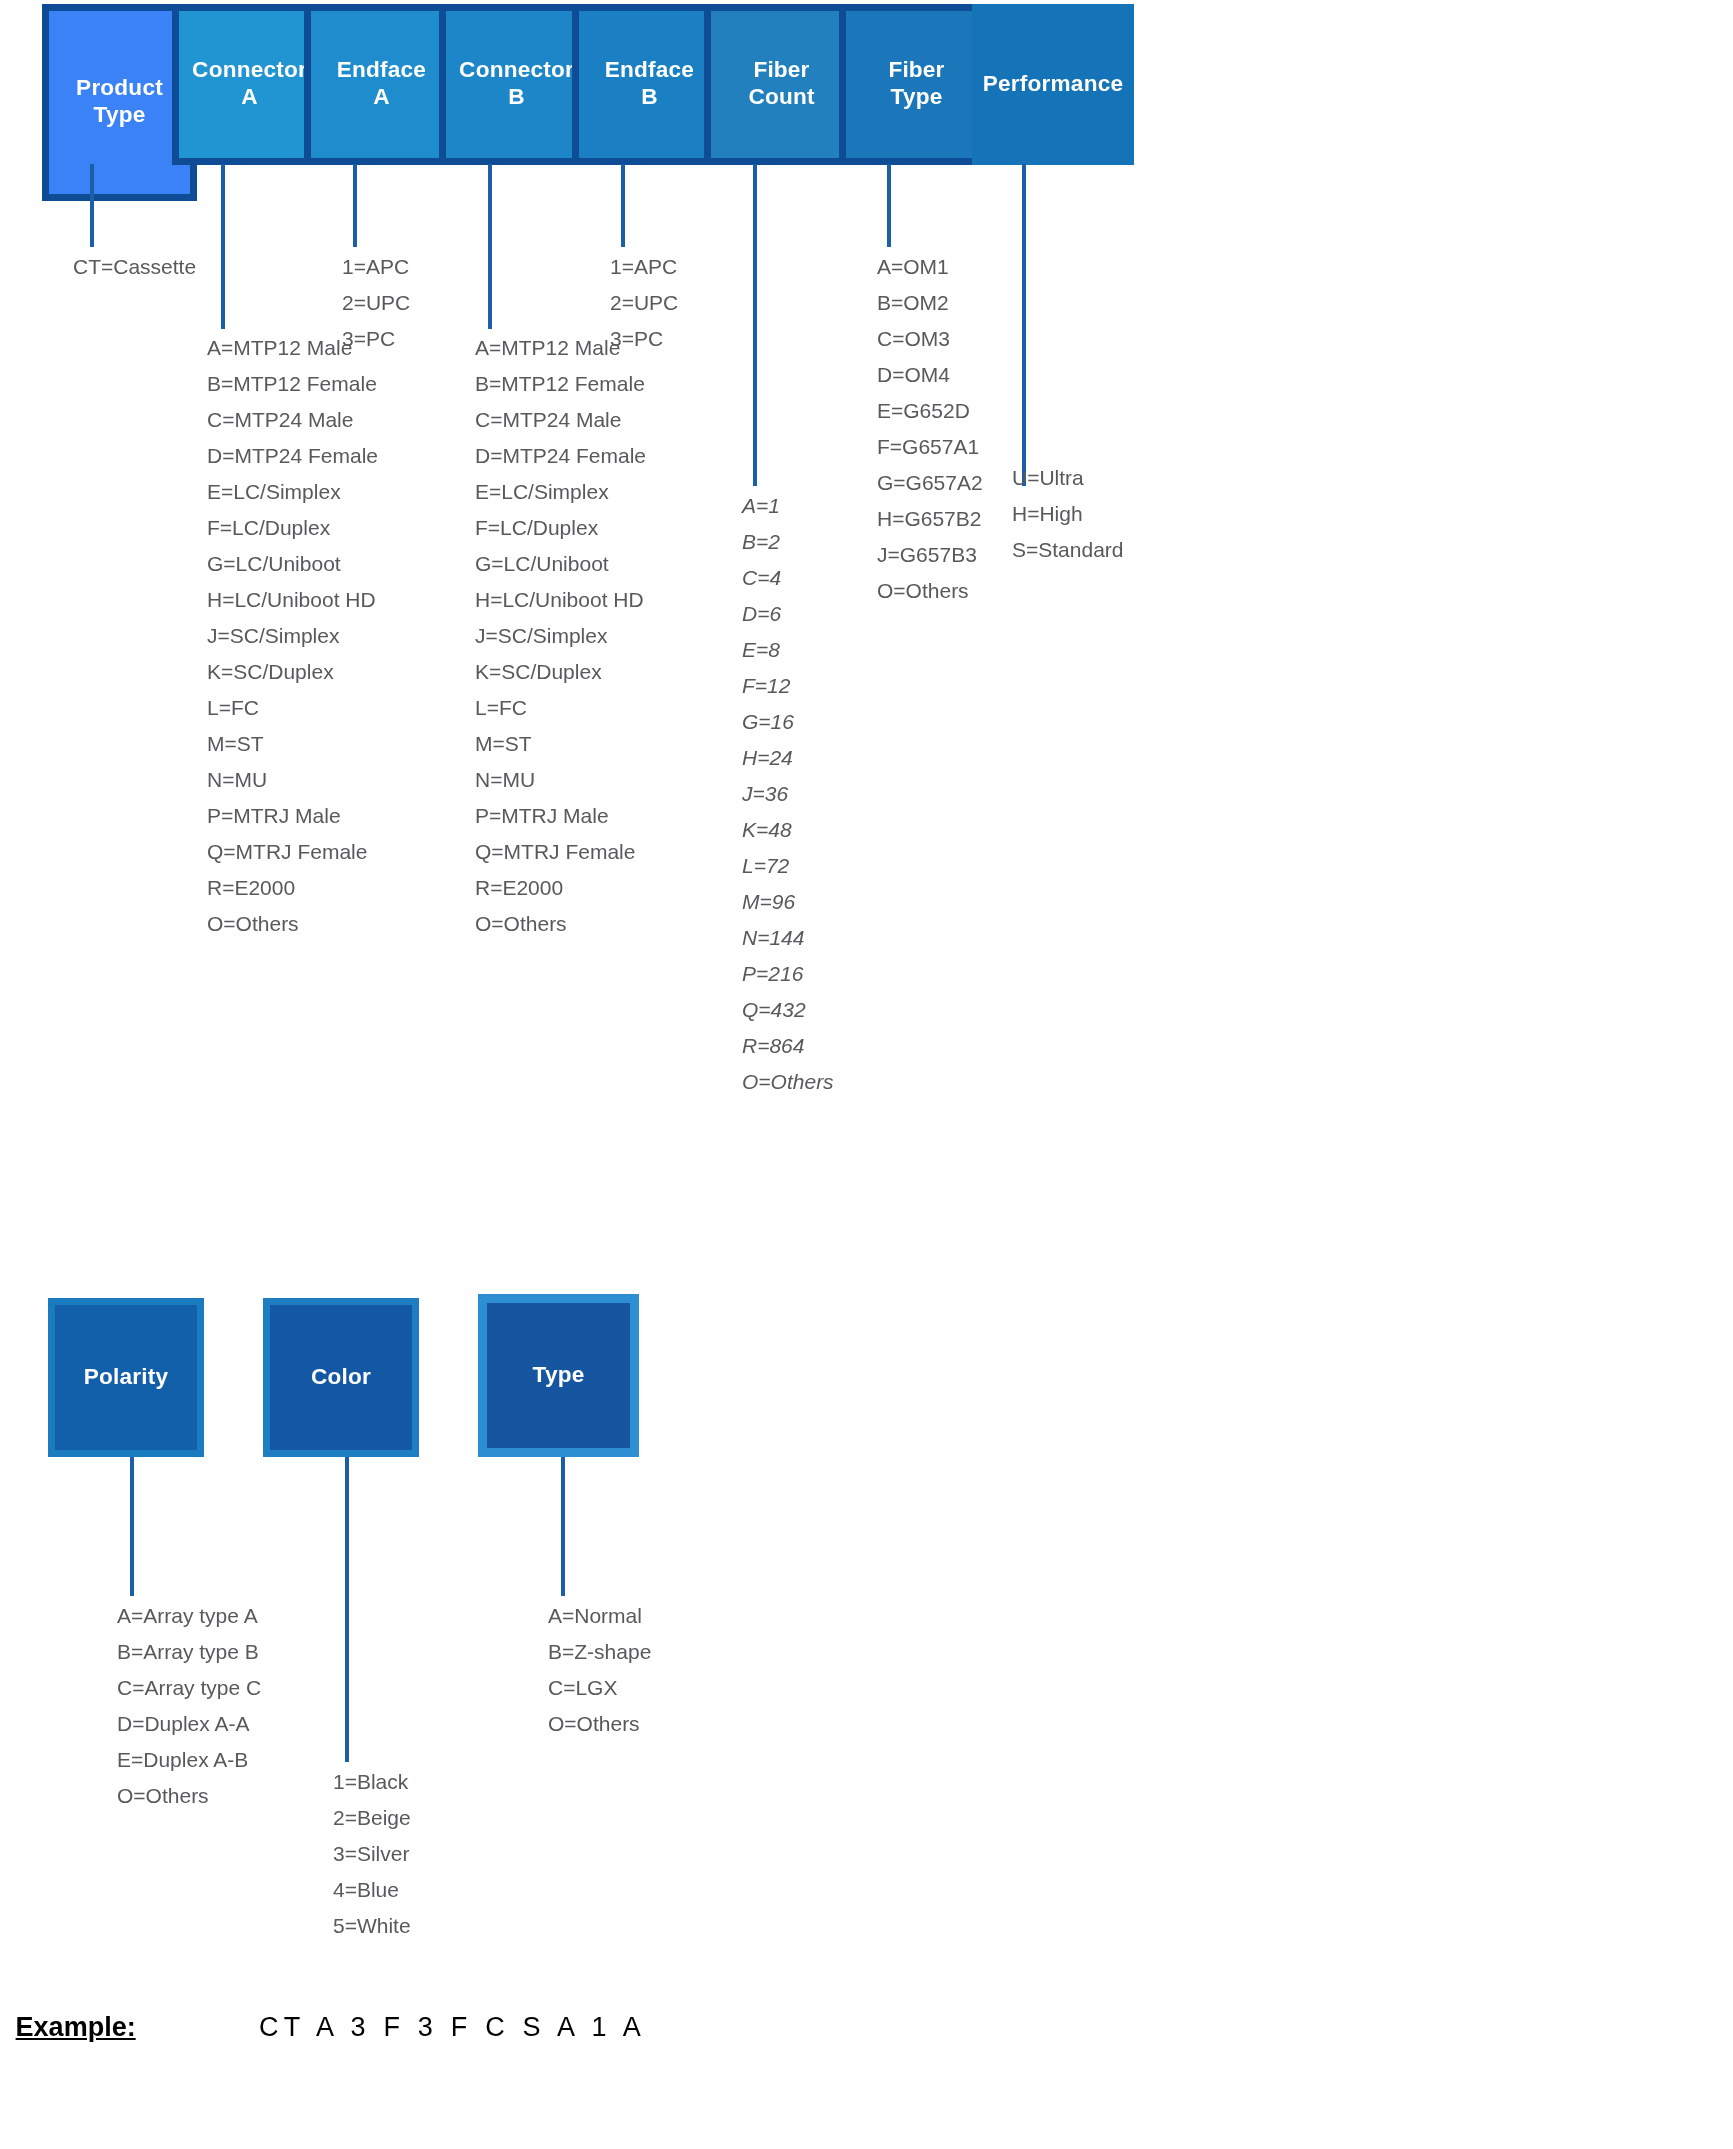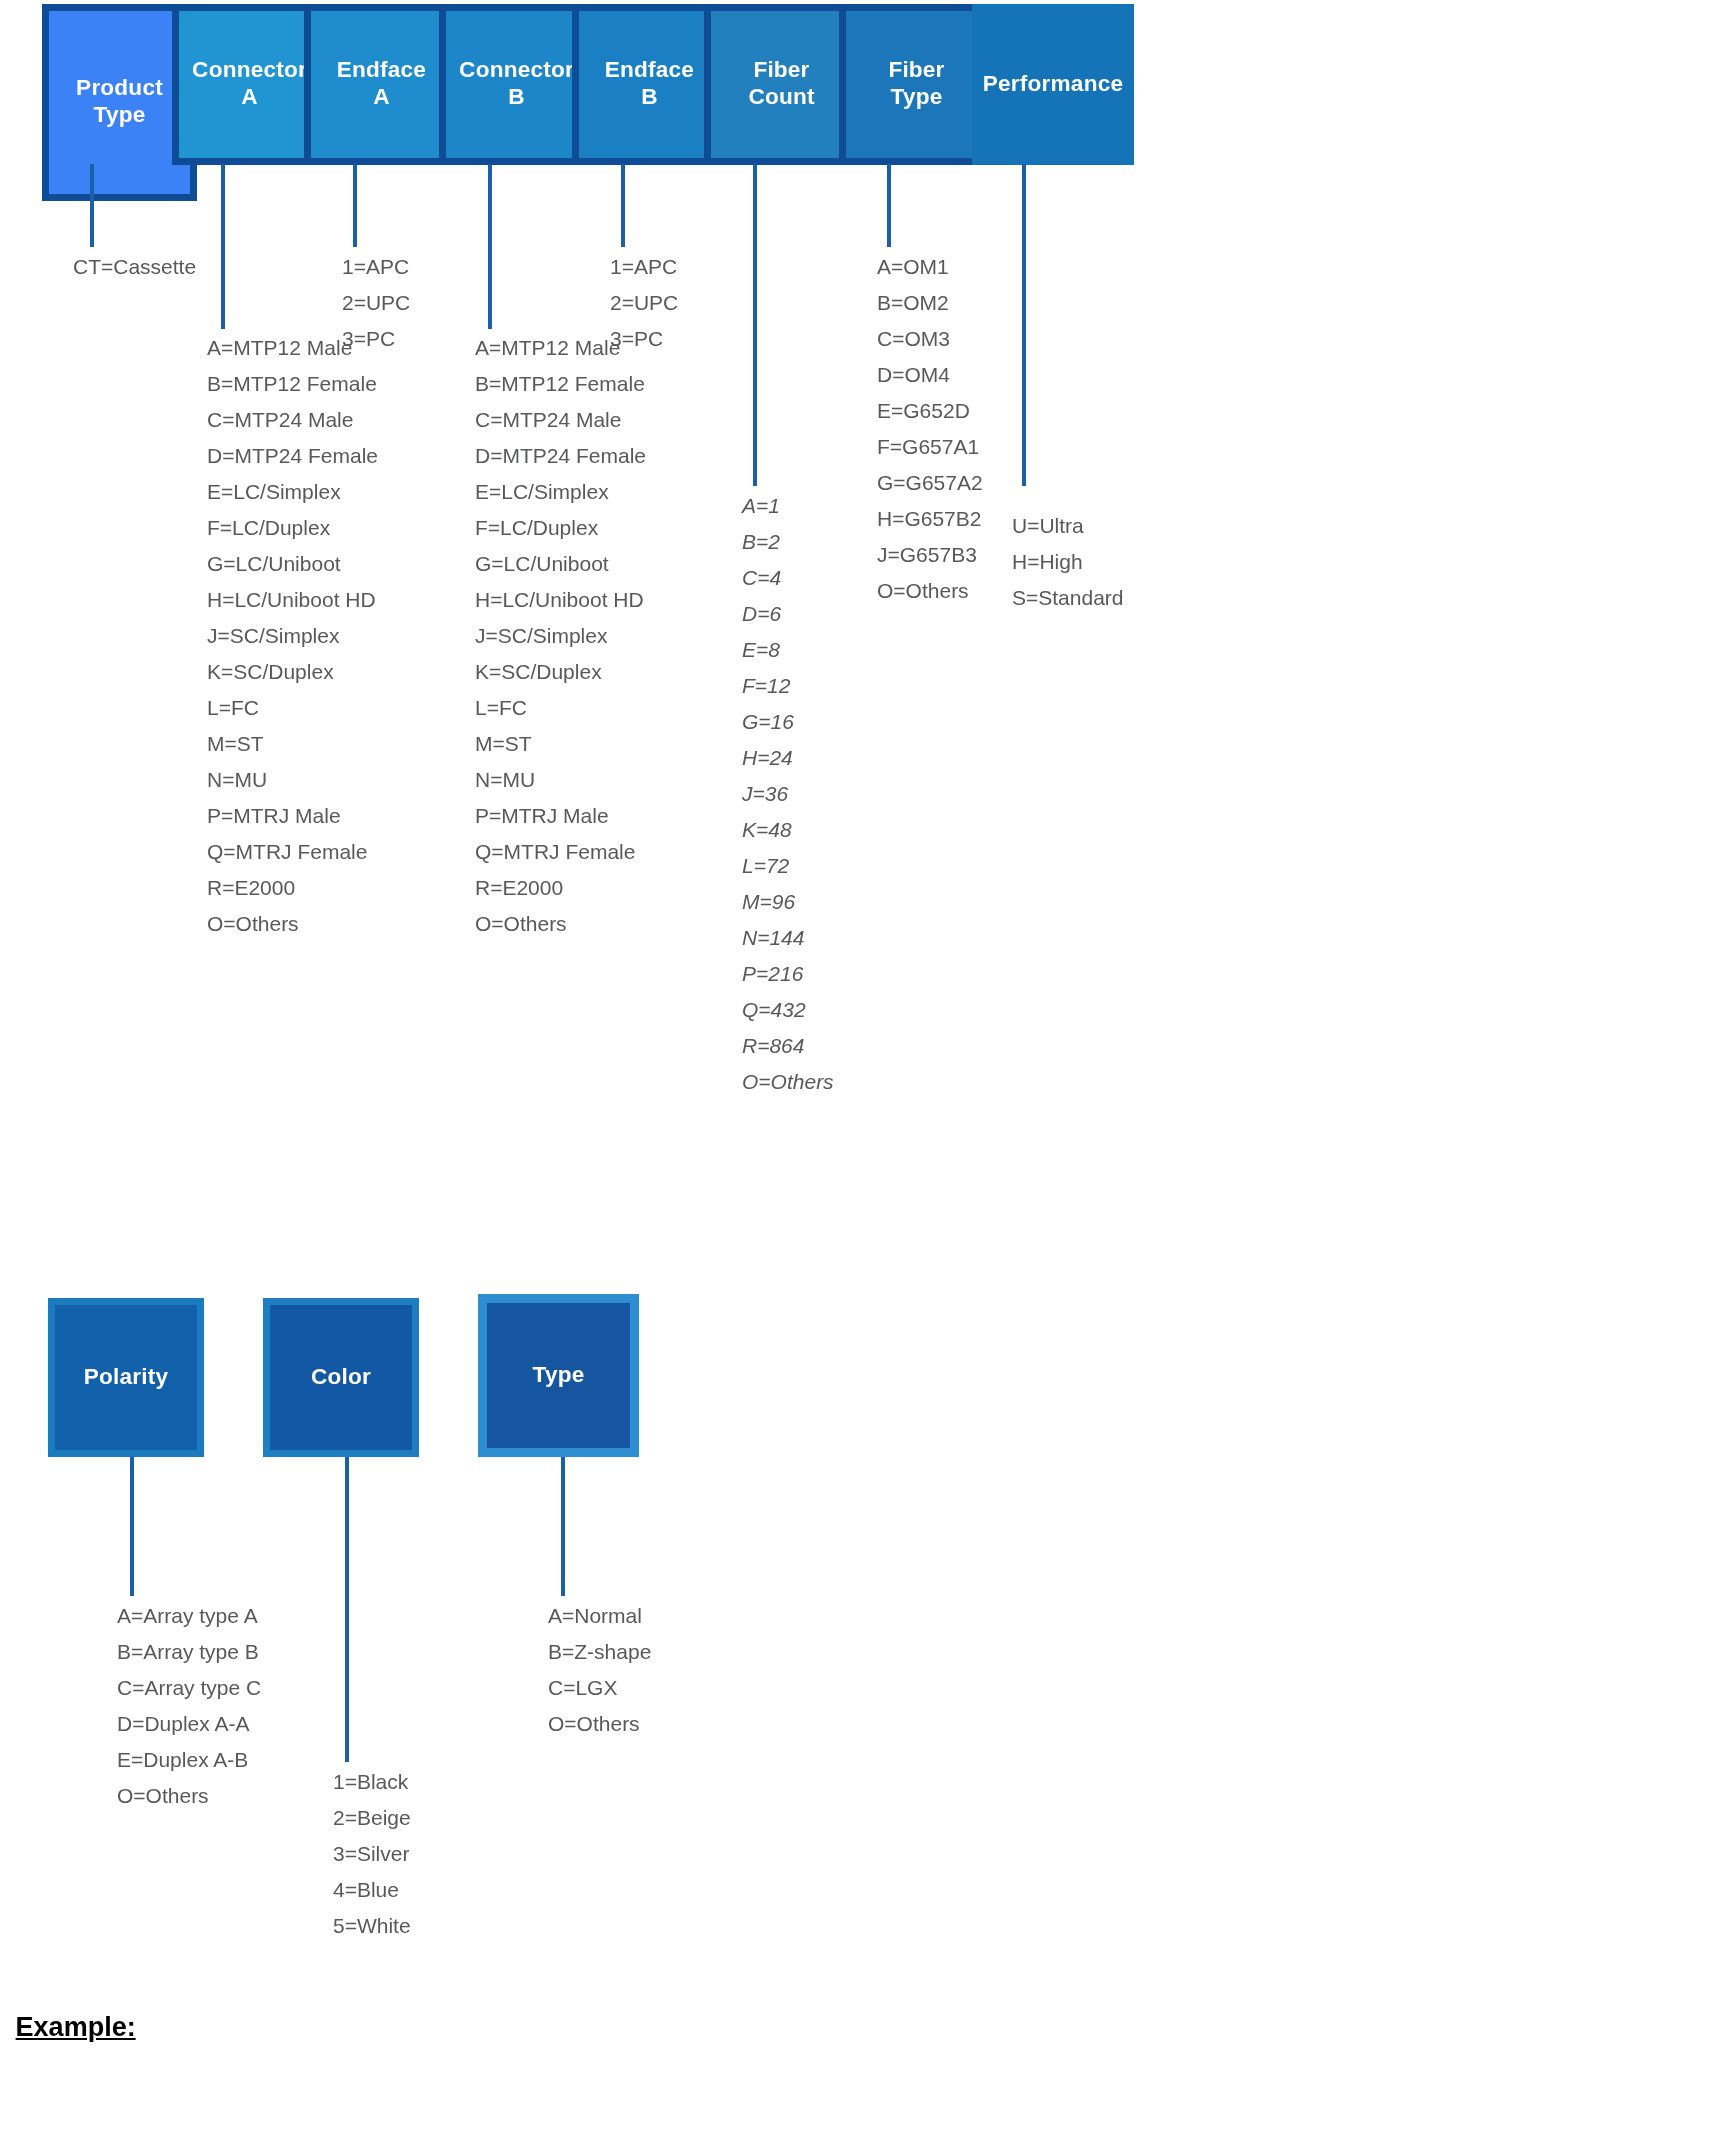--- a/index.html
+++ b/index.html
@@ -237,21 +237,21 @@
   <span class="opt">C=OM3</span>
   <span class="opt">D=OM4</span>
   <span class="opt">E=G652D</span>
   <span class="opt">F=G657A1</span>
   <span class="opt">G=G657A2</span>
   <span class="opt">H=G657B2</span>
   <span class="opt">J=G657B3</span>
   <span class="opt">O=Others</span>
 </div>
 
-<div class="opt-list" style="left:1012px; top:508px;">
+<div class="opt-list" style="left:1012px; top:460px;">
   <span class="opt">U=Ultra</span>
   <span class="opt">H=High</span>
   <span class="opt">S=Standard</span>
 </div>
 
 <div class="node-box" style="left:48px; top:1298px; width:156px; height:159px; background:#1360AA; border:7.8px solid #1A7BBF;">
   <span>
     <span class="node-label">Polarity</span>
   </span>
 </div>
@@ -292,15 +292,16 @@
 <div class="opt-list" style="left:548px; top:1598px;">
   <span class="opt">A=Normal</span>
   <span class="opt">B=Z-shape</span>
   <span class="opt">C=LGX</span>
   <span class="opt">O=Others</span>
 </div>
 
 <div class="example-wrap" style="left:0px; top:2012px; width:1734px;">
   <span class="example-label">Example:</span>
   <div class="example-body">
+    <span class="example-code">CT A 3 F 3 F C S A 1 A</span>
   </div>
 </div>
 
 
 </body></html>

